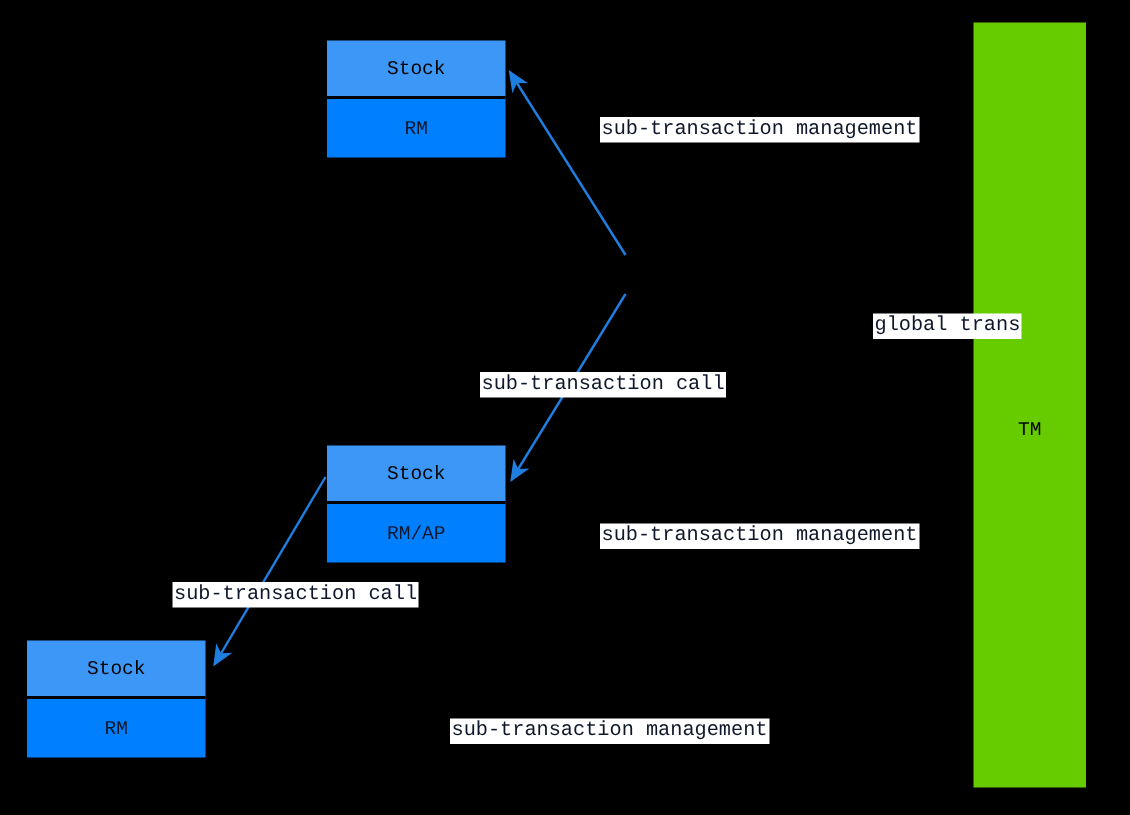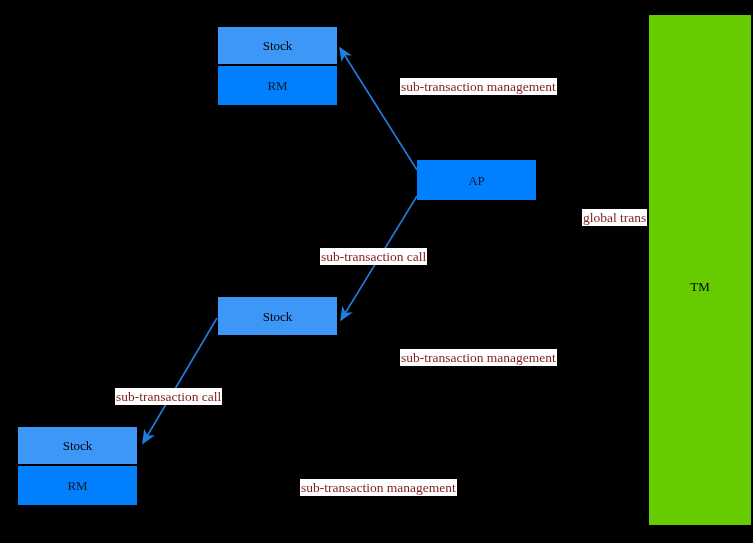--- a/index.html
+++ b/index.html
@@ -6,21 +6,21 @@
     margin: 0;
     padding: 0;
     background: #000000;
   }
   #canvas {
     position: relative;
     width: 753px;
     height: 543px;
     background: #000000;
     overflow: hidden;
-    font-family: Liberation Serif, serif;
+    font-family: Liberation Mono, monospace;
   }
   svg.edge-layer {
     position: absolute;
     left: 0;
     top: 0;
     width: 753px;
     height: 543px;
     pointer-events: none;
   }
 
@@ -67,21 +67,21 @@
     right: 0;
     text-align: center;
     font-size: 13px;
     color: #000000;
   }
 
   
   .annotation {
     position: absolute;
     background: #ffffff;
-    color: #7f1d1d;
+    color: #0f172a;
     font-size: 13.5px;
     line-height: 17px;
     white-space: nowrap;
     padding: 0 1px;
   }
 </style>
 </head>
 <body>
 
 <div id="canvas">
@@ -99,33 +99,33 @@
 
     <line x1="217" y1="318" x2="143" y2="443" stroke="#1f7fe0" stroke-width="1.6" marker-end="url(#arrowhead)"></line>
   </svg>
 
   <div class="node" style="left:218px; top:27px; width:119px; height:78px;">
     <div class="node-head" style="height:38px;">Stock</div>
     <div class="node-body" style="height:40px;">RM</div>
   </div>
 
   <div class="node" style="left:417px; top:158px; width:119px; height:78px;">
-    <div class="node-body" style="height:40px;">AP</div>
   </div>
 
   <div class="node" style="left:218px; top:297px; width:119px; height:78px;">
     <div class="node-head" style="height:38px;">Stock</div>
+    <div class="node-body" style="height:40px;">RM/AP</div>
   </div>
 
   <div class="node" style="left:18px; top:427px; width:119px; height:78px;">
     <div class="node-head" style="height:38px;">Stock</div>
     <div class="node-body" style="height:40px;">RM</div>
   </div>
 
-  <div class="tm-band" style="left:649px; top:15px; width:89px; height:510px;padding-left:13px;">
+  <div class="tm-band" style="left:649px; top:15px; width:75px; height:510px;">
     <span class="tm-label" style="top:264px;">TM</span>
   </div>
 
   <div class="annotation" style="left:400px; top:78px;">sub-transaction management</div>
 
   <div class="annotation" style="left:582px; top:209px;">global trans</div>
 
   <div class="annotation" style="left:320px; top:248px;">sub-transaction call</div>
 
   <div class="annotation" style="left:400px; top:349px;">sub-transaction management</div>

